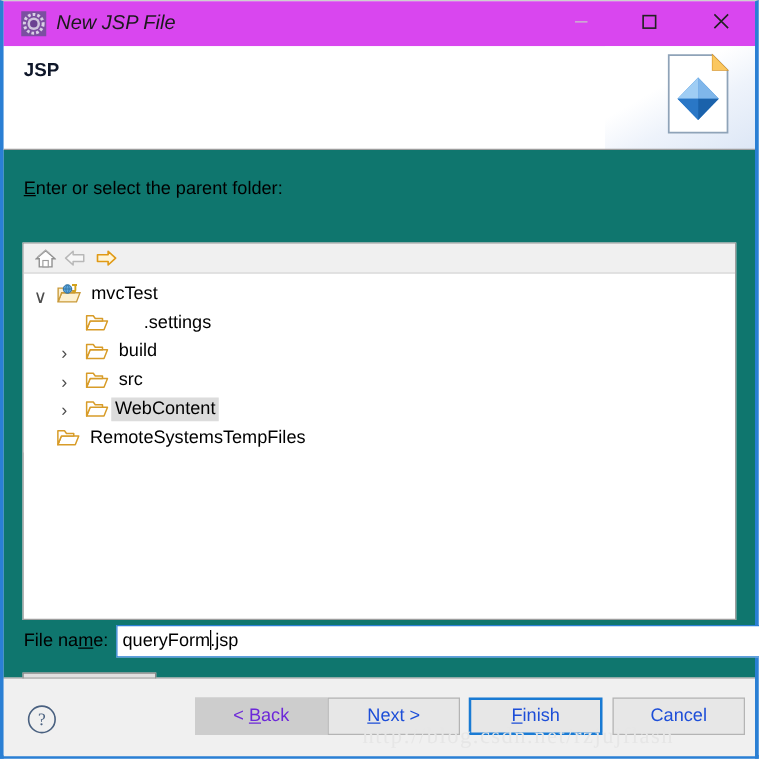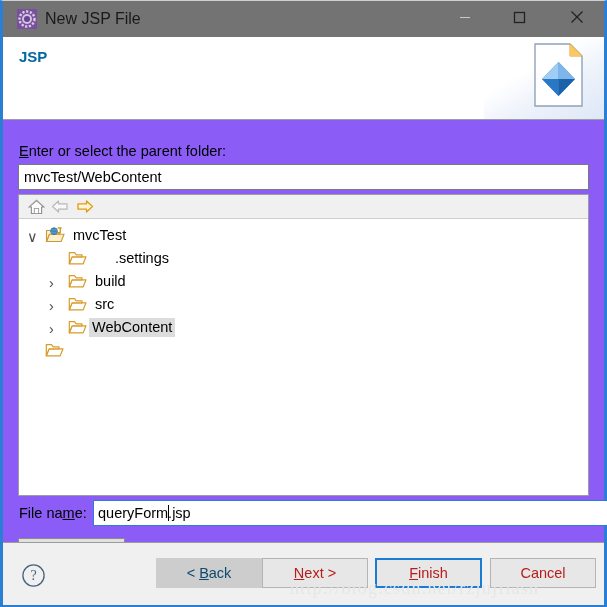--- a/index.html
+++ b/index.html
@@ -29,21 +29,22 @@
     border-top: 1px solid #cfcfcf;
     background: #ffffff;
   }
 
   
   #titlebar {
     position: absolute;
     left: 0; top: 0;
     width: 601px;
     height: 36px;
-    background: #737373;
+    background: #d946ef;
+    font-style: italic;
   }
   #title-icon {
     position: absolute;
     left: 13px; top: 7px;
     width: 22px; height: 22px;
   }
   #title-text {
     position: absolute;
     left: 42px; top: 7px;
     font-size: 16px;
@@ -71,21 +72,21 @@
     width: 601px;
     height: 83px;
     background: #ffffff;
     overflow: hidden;
   }
   #header-title {
     position: absolute;
     left: 16px; top: 11px;
     font-size: 15px;
     font-weight: bold;
-    color: #0369a1;
+    color: #0f172a;
     text-align: center;
   }
   #header-desc {
     position: absolute;
     left: 19px; top: 44px;
     font-size: 15px;
     color: #1a1a1a;
   }
   #header-banner {
     position: absolute;
@@ -104,21 +105,21 @@
     width: 601px; height: 1px;
     background: #9d9d9d;
   }
 
   
   #body {
     position: absolute;
     left: 0; top: 119px;
     width: 601px;
     height: 422px;
-    background: #8b5cf6;
+    background: #0f766e;
   }
 
   .field-label {
     position: absolute;
     font-size: 14.5px;
     color: #000;
     white-space: nowrap;
   }
   .ul { text-decoration: underline; }
 
@@ -265,29 +266,29 @@
   .dlg-button {
     position: absolute;
     top: 15px;
     width: 106px;
     height: 30px;
     box-sizing: border-box;
     border: 1px solid #b4b4b4;
     background: #e7e7e7;
     font-family: "Liberation Sans", sans-serif;
     font-size: 14.5px;
-    color: #b91c1c;
+    color: #1d4ed8;
     text-align: center;
     line-height: 28px;
   }
   #btn-back-nav {
     left: 153px;
     background: #cdcdcd;
     border-color: #cdcdcd;
-    color: #0c4a6e;
+    color: #6d28d9;
   }
   #btn-next { left: 259px; }
   #btn-finish {
     left: 372px;
     width: 107px;
     border: 2px solid #1a7bd4;
     background: #e7e7e7;
     line-height: 26px;
   }
   #btn-cancel { left: 487px; }
@@ -352,21 +353,20 @@
         <path d="M26.5 37 L10 37 L26.5 54 Z" fill="#2a77c6"></path>
       </svg>
     </div>
   </div>
   <div id="header-sep"></div>
 
   <div id="body">
 
     <div class="field-label" id="parent-label"><span class="ul">E</span><span>nter or select the parent folder:</span></div>
 
-    <div id="parent-input">mvcTest/WebContent</div>
 
     <div id="tree-box">
 
       <div id="tree-toolbar">
         <div class="tb-icon" id="tb-home">
           <svg width="17" height="16" viewBox="0 0 17 16">
             <path d="M8.5 1.5 L16 8 H13.6 V14.5 H3.4 V8 H1 Z" fill="#fdfdfd" stroke="#8f8f8f" stroke-width="1.1"></path>
             <rect x="6.3" y="9.4" width="4.3" height="5.1" fill="#ffffff" stroke="#9a9a9a" stroke-width="0.9"></rect>
             <path d="M2 6.6 L8.5 1 L12 4" stroke="#b0b0b0" stroke-width="0.9" fill="none"></path>
           </svg>
@@ -442,20 +442,21 @@
           <span class="tree-label selected" style="left:70px;">WebContent</span>
         </div>
 
         <div class="tree-row">
           <span class="tree-folder-icon" style="left:26px;">
             <svg width="19" height="16" viewBox="0 0 19 16">
               <path d="M1.3 13.8 L4.1 6.8 H18 L15.2 13.8 Z" fill="#ffffff" stroke="#d89c28" stroke-width="1.2" stroke-linejoin="round"></path>
               <path d="M1.3 13.8 V2.6 H6.6 L8.2 4.8 H14 V6.8 H4.1 Z" fill="#ffffff" stroke="#d89c28" stroke-width="1.2" stroke-linejoin="round"></path>
             </svg>
           </span>
+          <span class="tree-label" style="left:50px;">RemoteSystemsTempFiles</span>
         </div>
 
       </div>
     </div>
 
     <div class="field-label" id="filename-label"><span>File na</span><span class="ul">m</span><span>e:</span></div>
 
     <div id="filename-input"><span>queryForm</span><span id="caret"></span><span>.jsp</span></div>
 
     <div id="advanced-button"><span class="ul">A</span><span>dvanced &gt;&gt;</span></div>

